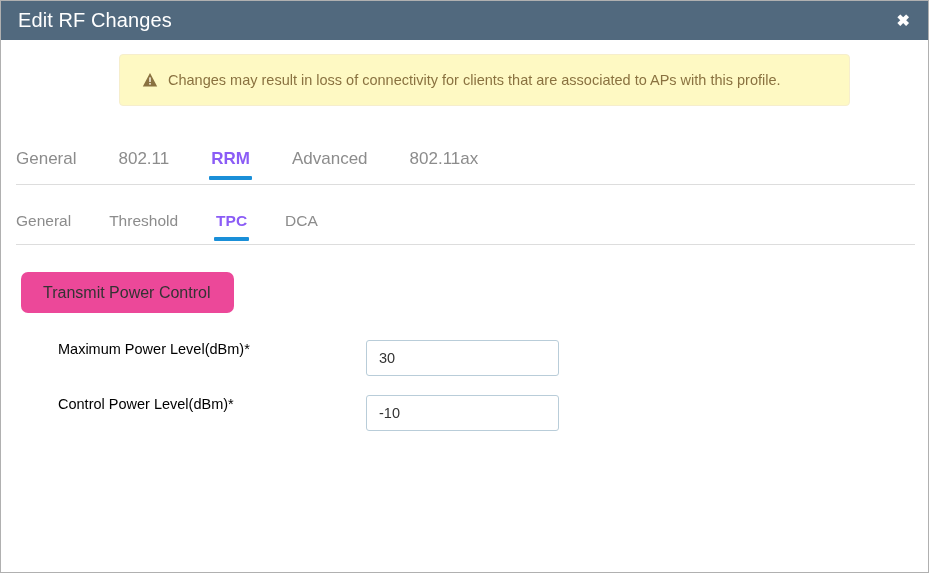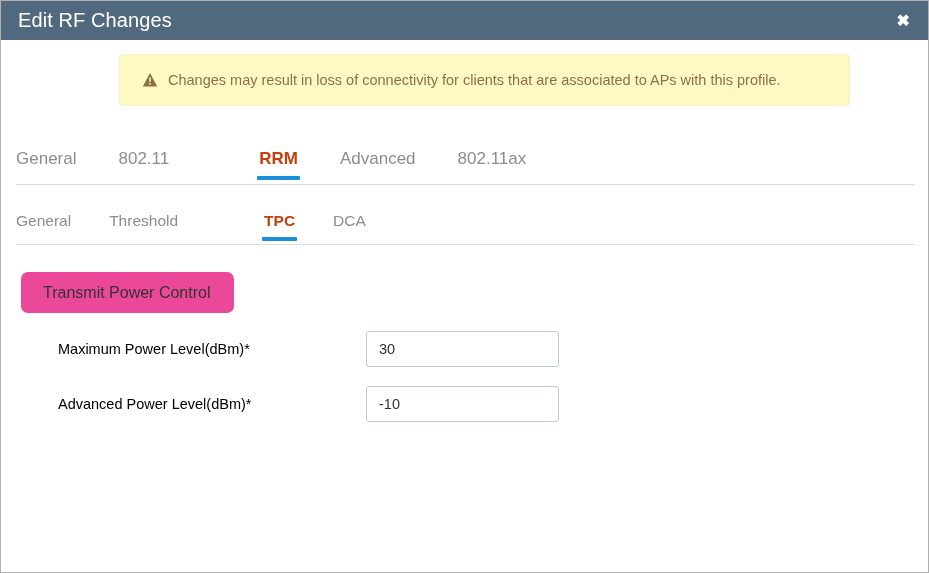--- a/index.html
+++ b/index.html
@@ -104,23 +104,22 @@
   }
   .tabs.primary .tab {
     font-size: 17px;
     margin-right: 42px;
   }
   .tabs.secondary .tab {
     font-size: 15.5px;
     margin-right: 38px;
   }
   .tab.active {
-    color: #c2410c;
+    color: #8b5cf6;
     font-weight: bold;
-    margin-left: 48px;
   }
   .tab.active::after {
     content: "";
     position: absolute;
     left: -2px;
     right: -2px;
     bottom: -2px;
     height: 4px;
     background: #1a8fd8;
     border-radius: 1px;
@@ -159,21 +158,21 @@
     top: 8px;
     color: #000000;
     font-size: 14.5px;
     line-height: 20px;
     white-space: nowrap;
     margin-left: 20px;
   }
   .form-input {
     position: absolute;
     left: 365px;
-    top: 0;
+    top: 9px;
     width: 193px;
     height: 36px;
     box-sizing: border-box;
     background: #ffffff;
     border: 1px solid #b9cdd9;
     border-radius: 3px;
     padding: 12px 12px;
     color: #333333;
     font-family: "Liberation Sans", sans-serif;
     font-size: 14.5px;
@@ -217,20 +216,20 @@
   <div class="section-pill">Transmit Power Control</div>
 
   <div class="form">
 
     <div class="form-row">
       <span class="form-label">Maximum Power Level(dBm)*</span>
       <input class="form-input" type="text" value="30" style="">
     </div>
 
     <div class="form-row">
-      <span class="form-label">Advanced Power Level(dBm)*</span>
+      <span class="form-label">Control Power Level(dBm)*</span>
       <input class="form-input" type="text" value="-10" style="">
     </div>
 
 
   </div>
 
 </div>
 
 </body></html>

